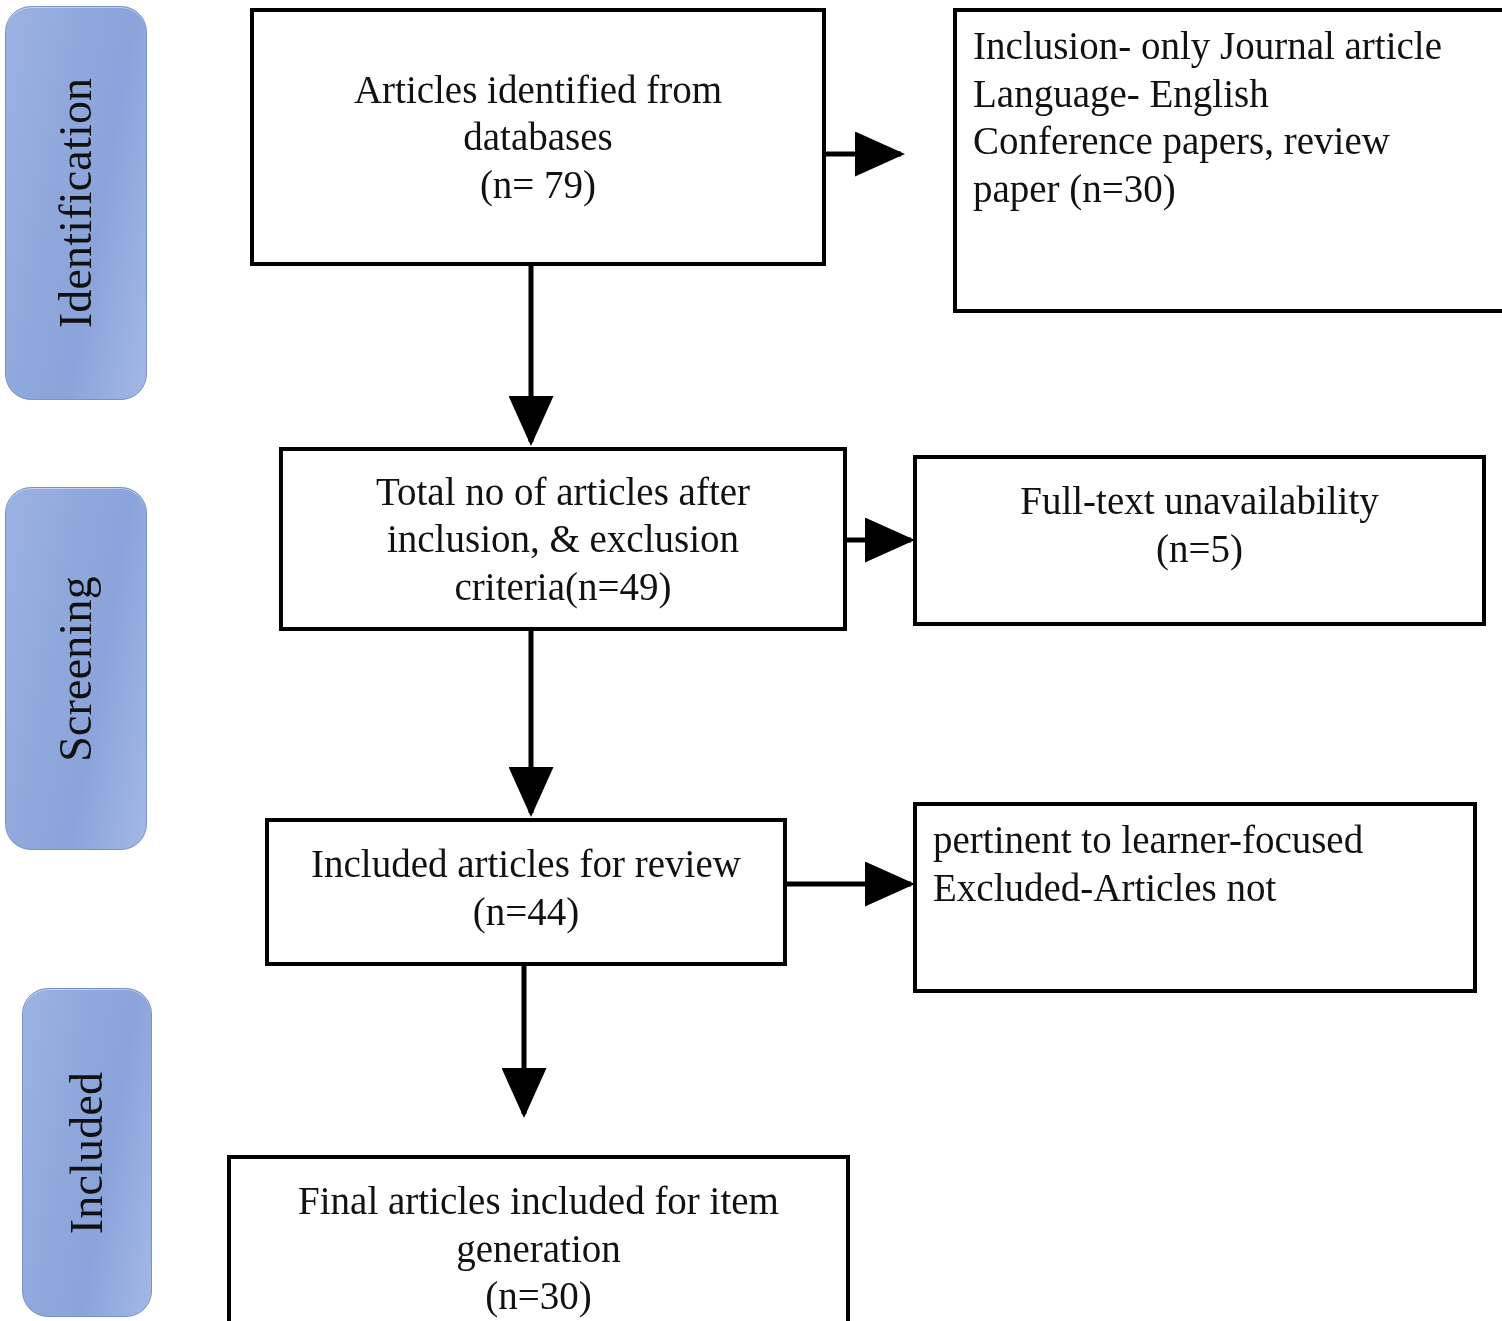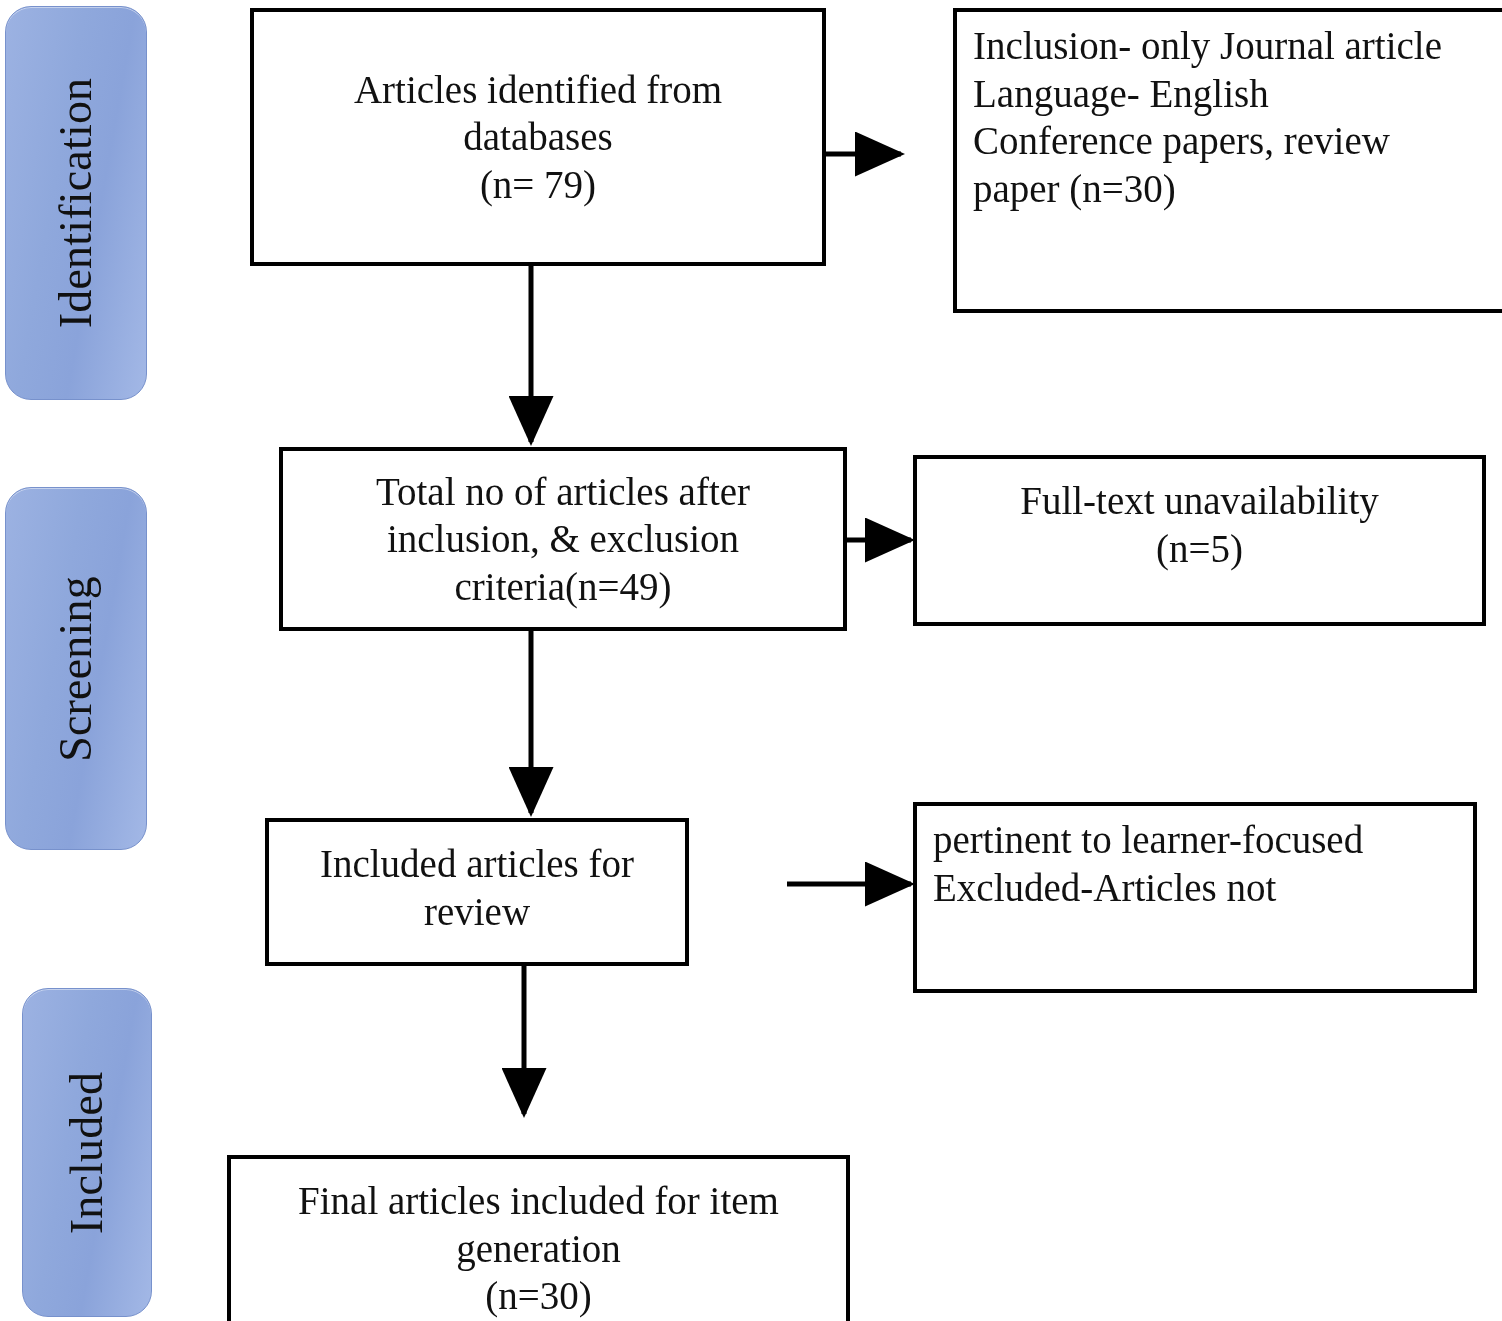--- a/index.html
+++ b/index.html
@@ -147,23 +147,24 @@
     </div>
   </div>
 
   <div class="flowbox centertop" style="left:913px; top:455px; width:573px; height:171px;">
     <div class="inner">
       <span class="line">Full-text unavailability</span>
       <span class="line">(n=5)</span>
     </div>
   </div>
 
-  <div class="flowbox centertop" style="left:265px; top:818px; width:424px; height:148px;">
+  <div class="flowbox centertop" style="left:265px; top:818px; width:522px; height:148px;">
     <div class="inner">
       <span class="line">Included articles for review</span>
+      <span class="line">(n=44)</span>
     </div>
   </div>
 
   <div class="flowbox lefttop" style="left:913px; top:802px; width:564px; height:191px;">
     <div class="inner">
       <span class="line">pertinent to learner-focused</span>
       <span class="line">Excluded-Articles not</span>
     </div>
   </div>
 

